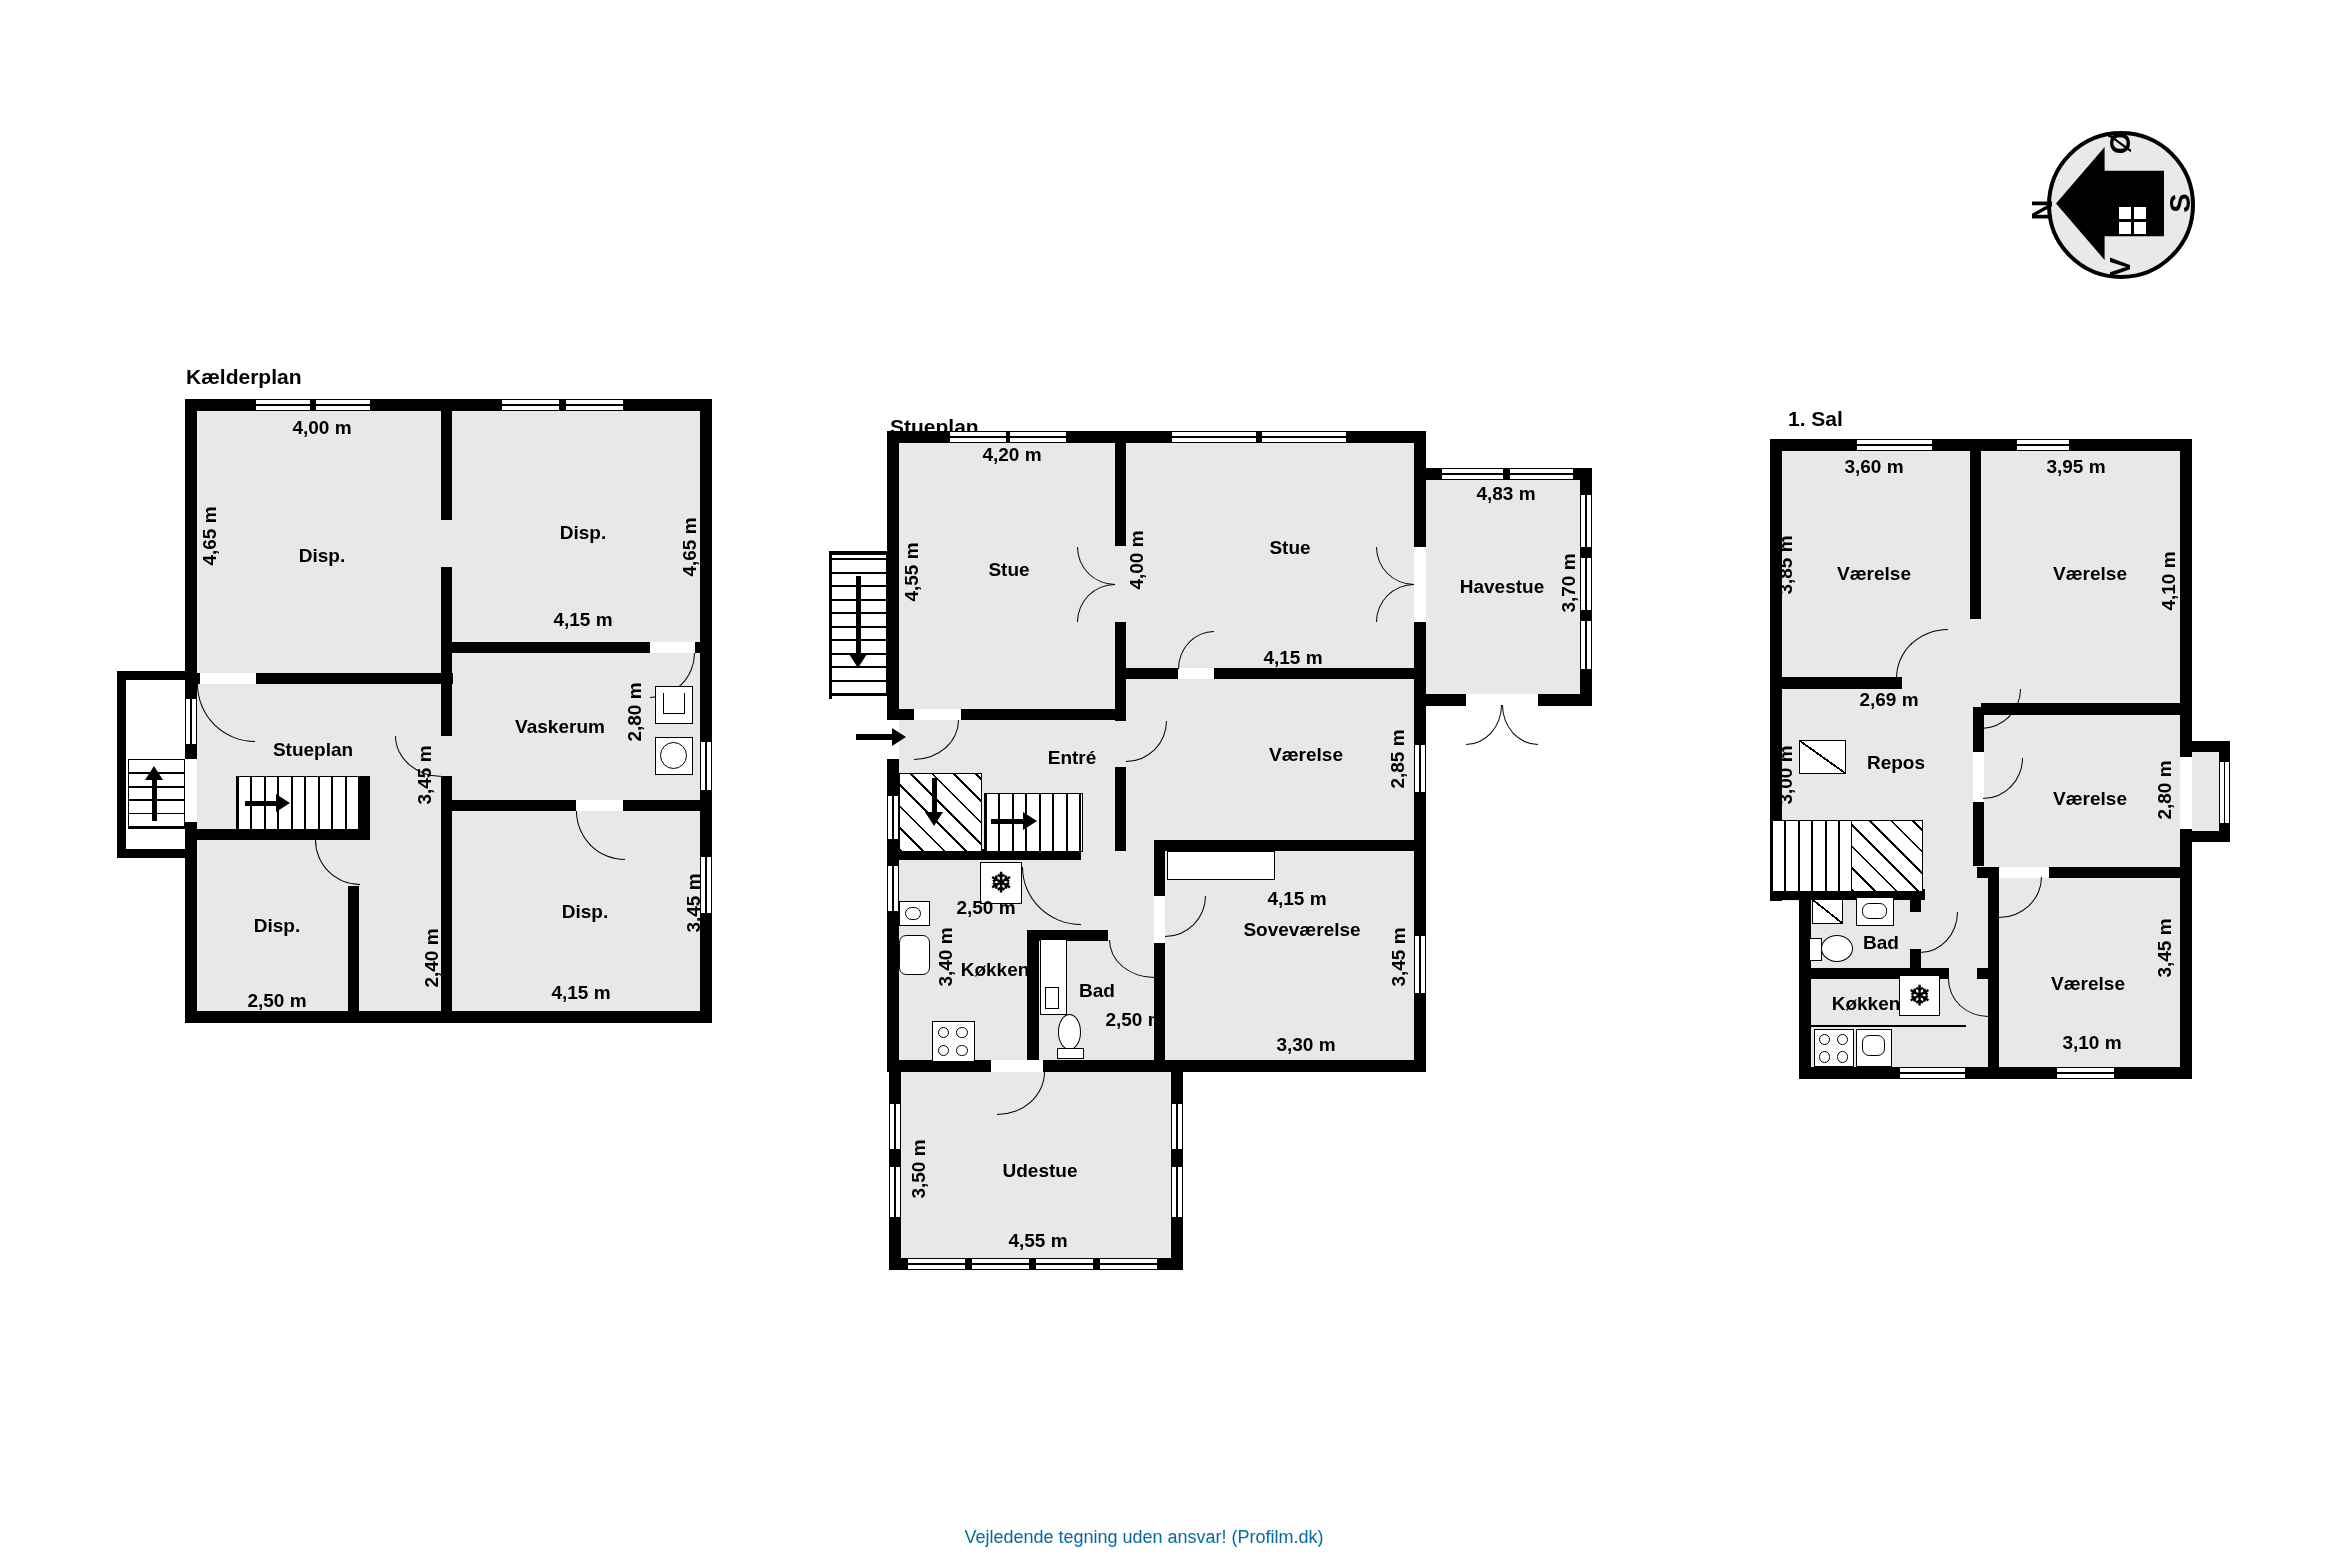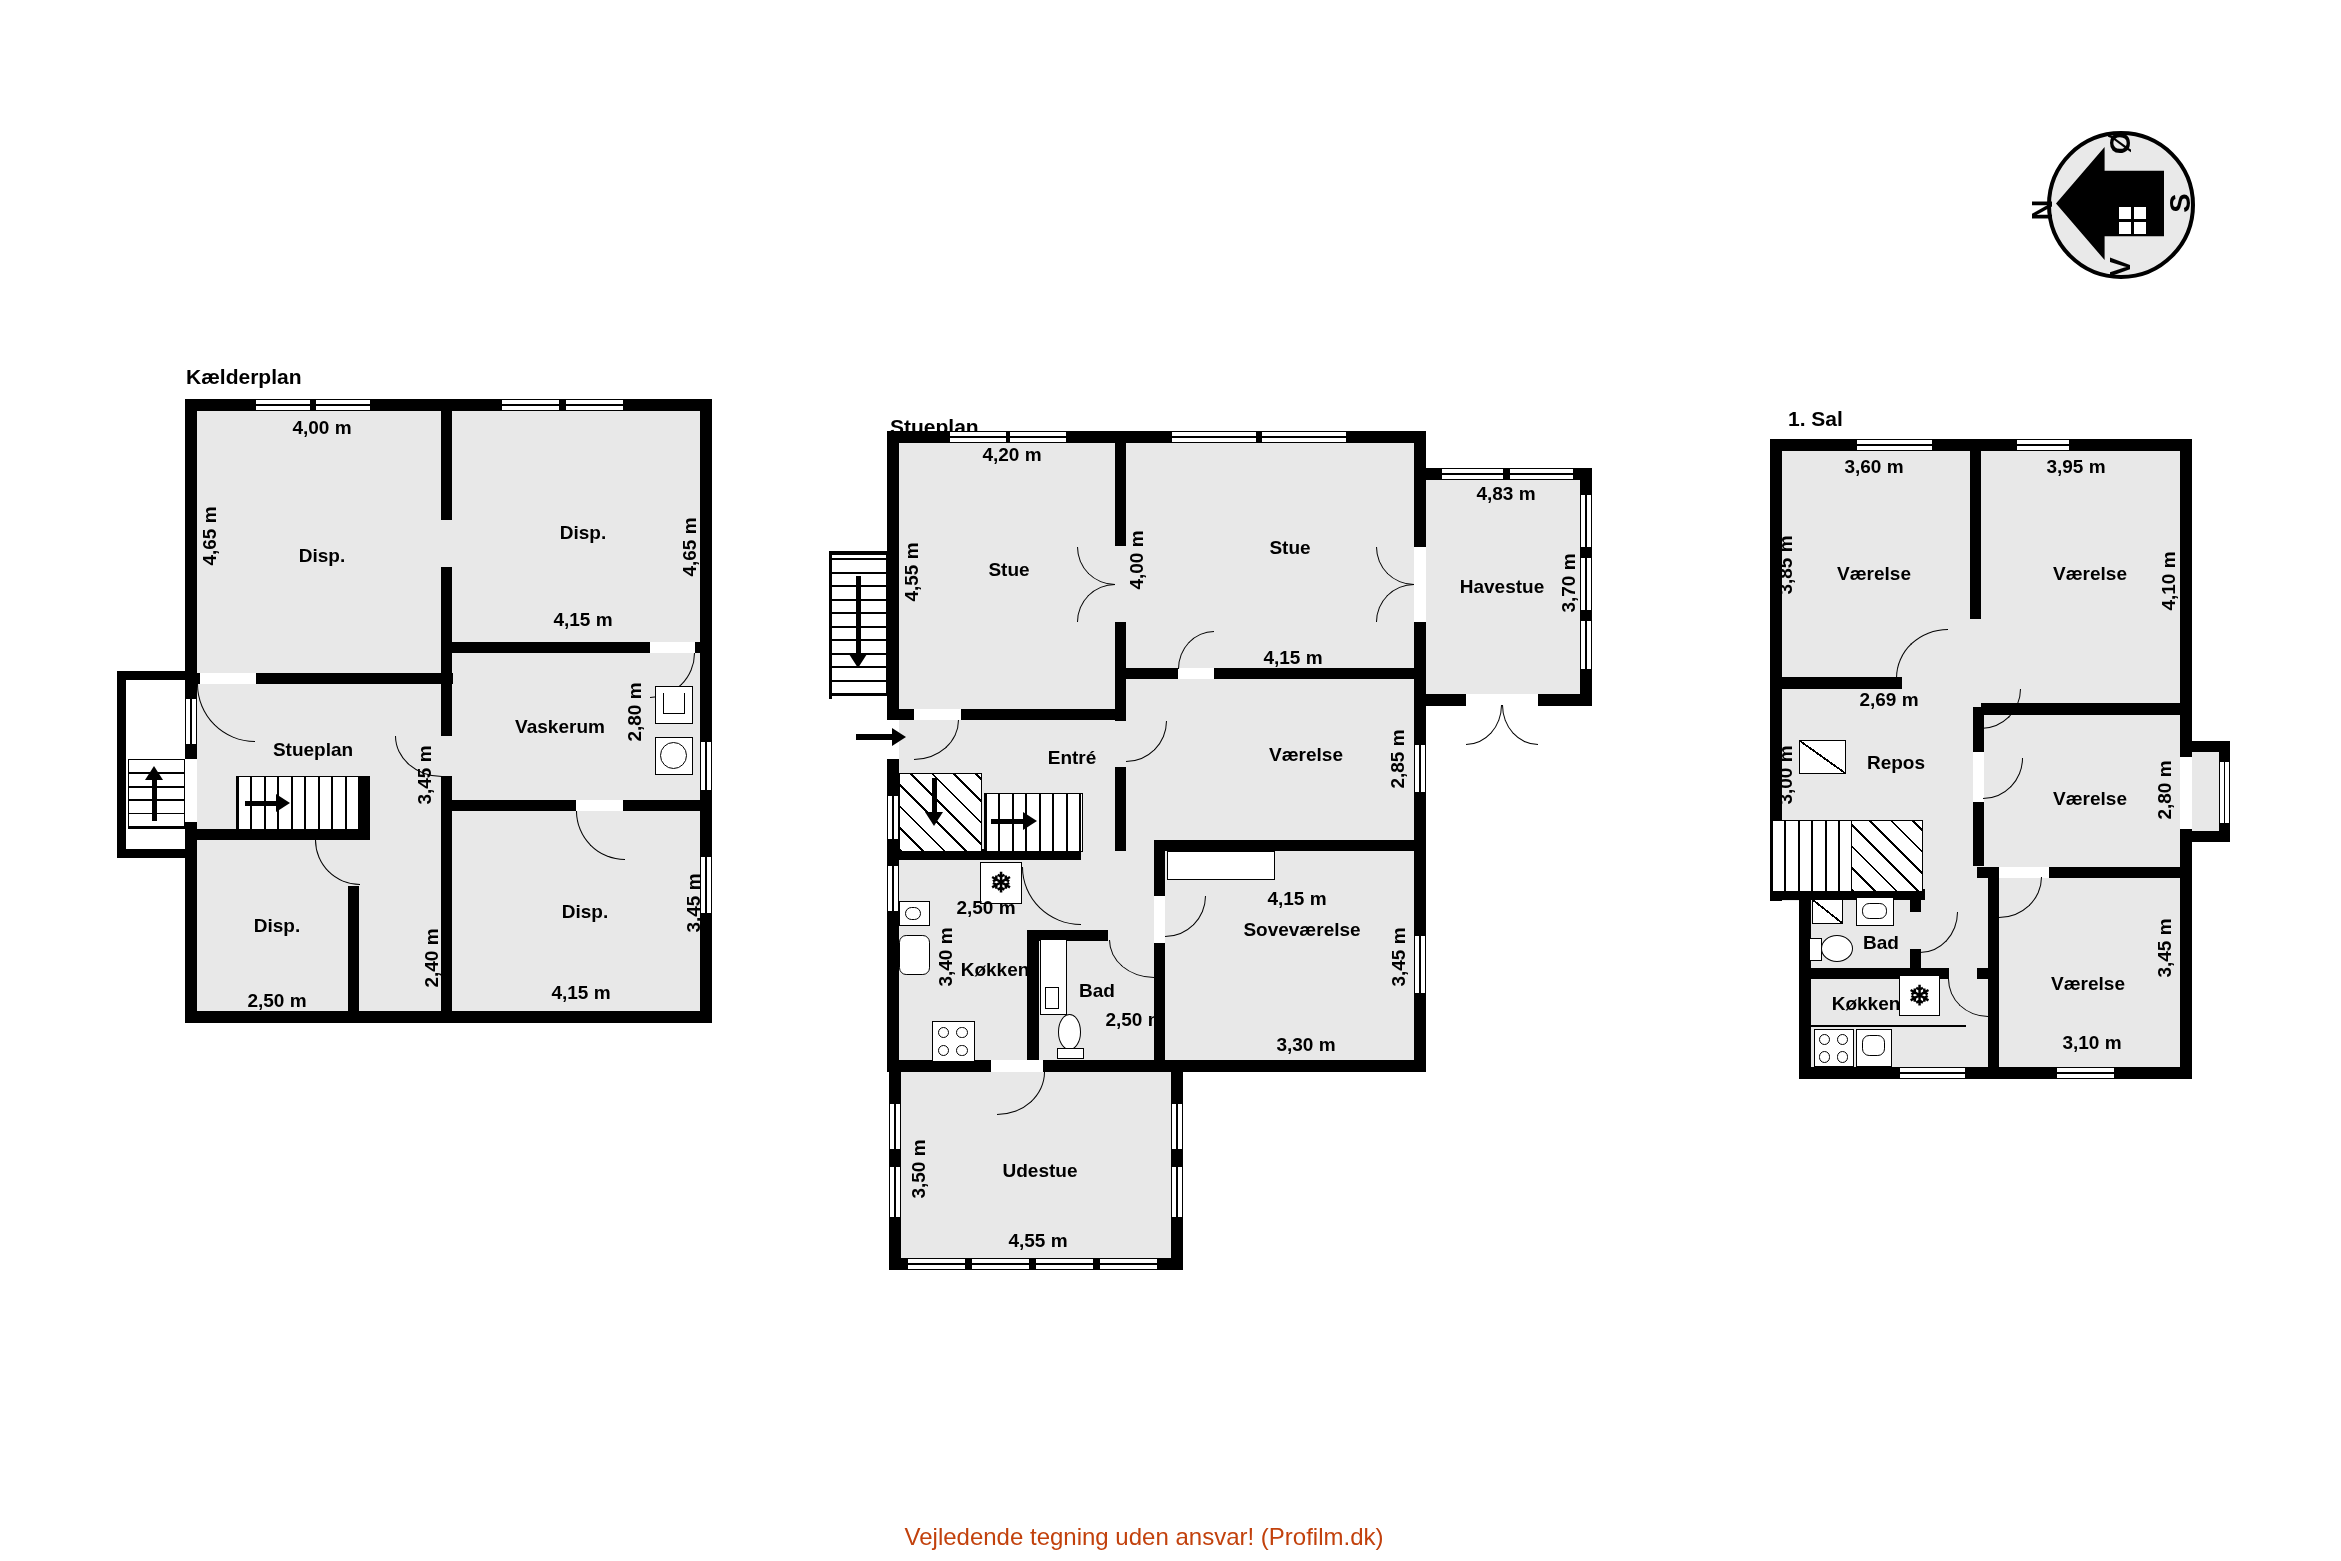--- a/index.html
+++ b/index.html
@@ -27,21 +27,21 @@
   .circle{border-radius:50%;}
   .diag{background:linear-gradient(to top right,#fff calc(50% - 0.9px),#000 calc(50% - 0.9px) calc(50% + 0.9px),#fff calc(50% + 0.9px));}
   .shaft{position:absolute;background:#000;}
   .h-r{position:absolute;width:0;height:0;border-top:9px solid transparent;border-bottom:9px solid transparent;border-left:14.4px solid #000;}
   .h-d{position:absolute;width:0;height:0;border-left:9px solid transparent;border-right:9px solid transparent;border-top:14.4px solid #000;}
   .h-u{position:absolute;width:0;height:0;border-left:9px solid transparent;border-right:9px solid transparent;border-bottom:14.4px solid #000;}
   .snow{position:absolute;left:50%;top:50%;transform:translate(-50%,-50%);font-size:27px;font-weight:bold;color:#000;}
   .burner{position:absolute;width:11.7px;height:11.7px;border:1.8px solid #000;border-radius:50%;background:#fff;box-sizing:border-box;}
   .basin{position:absolute;background:#fff;border:1.8px solid #000;border-radius:7.2px;box-sizing:border-box;}
   .cup{position:absolute;border-left:1.8px solid #000;border-right:1.8px solid #000;border-bottom:1.8px solid #000;}
-  .footer{position:absolute;transform:translate(-50%,-50%);font-size:24px;color:#c2410c;white-space:nowrap;}
+  .footer{position:absolute;transform:translate(-50%,-50%);font-size:18px;color:#0369a1;white-space:nowrap;}
   .cletter{position:absolute;transform:translate(-50%,-50%) rotate(-90deg);font-size:29px;font-weight:bold;color:#000;}
 </style>
 </head>
 <body>
 
 <div class="canvas">
 
   <div class="plan">
     <div class="title" style="left:186px;top:365px;">Kælderplan</div>
     <div class="fill" style="left:185px;top:399px;width:527px;height:623px;"></div>

